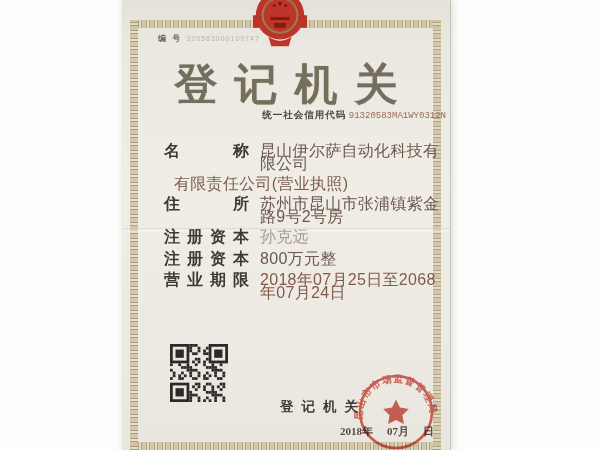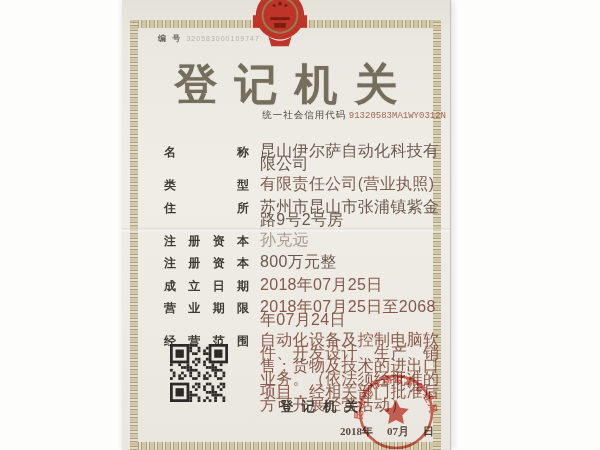--- a/index.html
+++ b/index.html
@@ -29,27 +29,27 @@
   
   .serial{position:absolute;left:36px;top:33px;font-size:8px;color:#6b6459;font-weight:bold;letter-spacing:2px;}
   .serial .num{font-weight:normal;letter-spacing:1px;color:#b9b2a6;font-size:7px;}
   .emblem{position:absolute;left:129px;top:0;width:58px;height:54px;overflow:hidden;}
   .title{
     position:absolute;left:0;top:56px;width:100%;text-align:center;
     font-size:43px;font-weight:bold;color:#746e5c;letter-spacing:17px;text-indent:17px;
     text-shadow:0 0 1px rgba(116,110,92,.4);
   }
   .codeline{position:absolute;left:0;top:109px;width:324px;text-align:right;font-size:9.5px;}
-  .codeline .lbl{font-weight:normal;color:#4d4841;letter-spacing:1px;}
+  .codeline .lbl{font-weight:bold;color:#4d4841;letter-spacing:1px;}
   .codeline .code{color:#9e6a56;font-family:"Liberation Mono", monospace;font-size:9px;letter-spacing:0;}
   
   .fields{position:absolute;left:42px;top:144px;width:278px;display:flex;flex-direction:column;gap:7px;}
   .frow{display:flex;align-items:baseline;}
   .flabel{
-    width:86px;flex:none;font-size:12px;font-weight:bold;color:#3e3a33;
+    width:86px;flex:none;font-size:16px;font-weight:bold;color:#3e3a33;
     text-align:justify;text-align-last:justify;line-height:14.5px;letter-spacing:1px;
   }
   .fvalue{flex:1;padding-left:10px;font-size:16px;line-height:13px;color:#6a584c;letter-spacing:.3px;}
   .frow:nth-child(2) .fvalue{color:#7d5e51;}
   .frow:nth-child(4) .fvalue{color:#a79d91;}
   .frow:nth-child(6) .fvalue,.frow:nth-child(7) .fvalue{color:#84594c;}
   .frow:nth-child(8) .fvalue{color:#8a5a4c;}
   
   .qr{position:absolute;left:48px;top:344px;width:58px;height:58px;}
   .registry{position:absolute;left:158px;top:398px;font-size:13.5px;font-weight:bold;color:#3f3b34;letter-spacing:8px;white-space:nowrap;}
@@ -94,46 +94,37 @@
   <div class="codeline"><span class="lbl">统一社会信用代码</span>
     <span class="code">91320583MA1WY0312N</span>
   </div>
 
   <div class="fields">
     <div class="frow">
       <div class="flabel">名称</div>
       <div class="fvalue">昆山伊尔萨自动化科技有限公司</div>
     </div>
     <div class="frow">
-      <div class="flabel">类型</div>
       <div class="fvalue">有限责任公司(营业执照)</div>
     </div>
     <div class="frow">
       <div class="flabel">住所</div>
       <div class="fvalue">苏州市昆山市张浦镇紫金路9号2号房</div>
     </div>
     <div class="frow">
       <div class="flabel">注册资本</div>
       <div class="fvalue">孙克远</div>
     </div>
     <div class="frow">
       <div class="flabel">注册资本</div>
       <div class="fvalue">800万元整</div>
     </div>
     <div class="frow">
-      <div class="flabel">成立日期</div>
-      <div class="fvalue">2018年07月25日</div>
-    </div>
-    <div class="frow">
       <div class="flabel">营业期限</div>
       <div class="fvalue">2018年07月25日至2068年07月24日</div>
-    </div>
-    <div class="frow">
-      <div class="flabel">经营范围</div>
-      <div class="fvalue">自动化设备及控制电脑软件、开发设计、生产、销售；货物及技术的进出口业务。（依法须经批准的项目，经相关部门批准后方可开展经营活动）</div>
     </div>
   </div>
 
   <div class="qr">
     <svg width="58" height="58" viewBox="0 0 58 58">
         <rect x="0" y="0" width="58" height="58" fill="#eae7e0"></rect>
         <rect x="0" y="19.333333333333332" width="2.761904761904762" height="2.761904761904762" fill="#2b2a27"></rect>
         <rect x="0" y="24.857142857142858" width="2.761904761904762" height="2.761904761904762" fill="#2b2a27"></rect>
         <rect x="0" y="33.14285714285714" width="2.761904761904762" height="2.761904761904762" fill="#2b2a27"></rect>
         <rect x="2.761904761904762" y="27.61904761904762" width="2.761904761904762" height="2.761904761904762" fill="#2b2a27"></rect>

